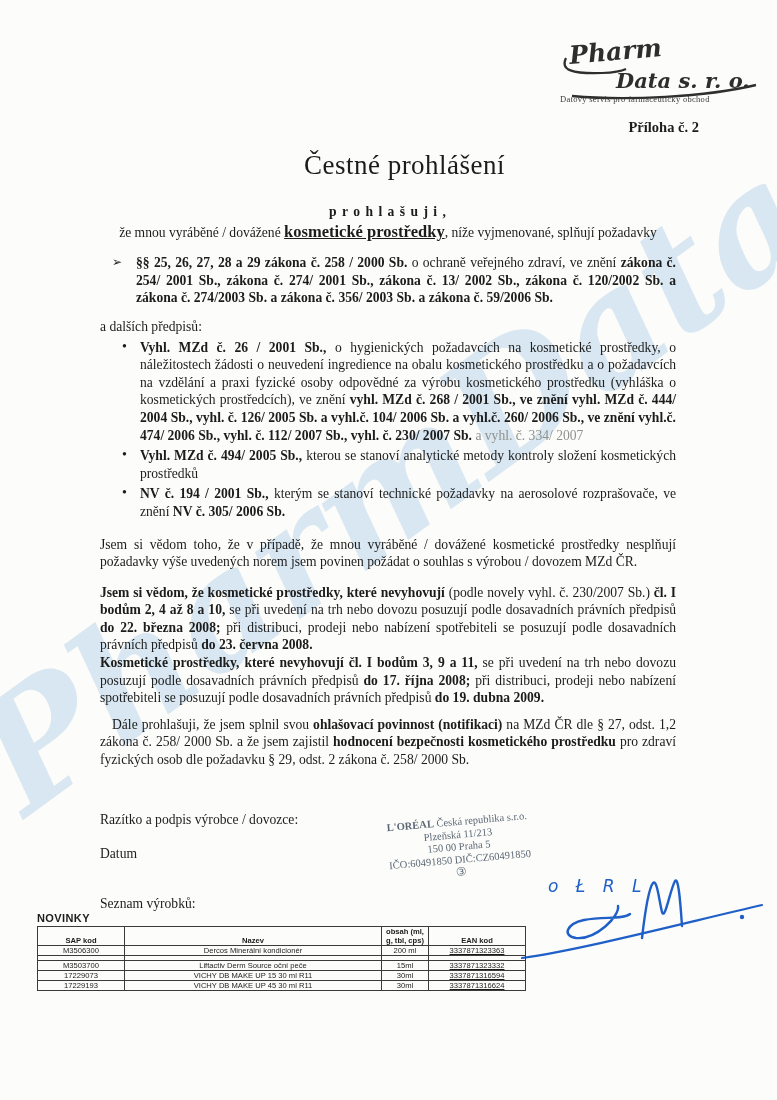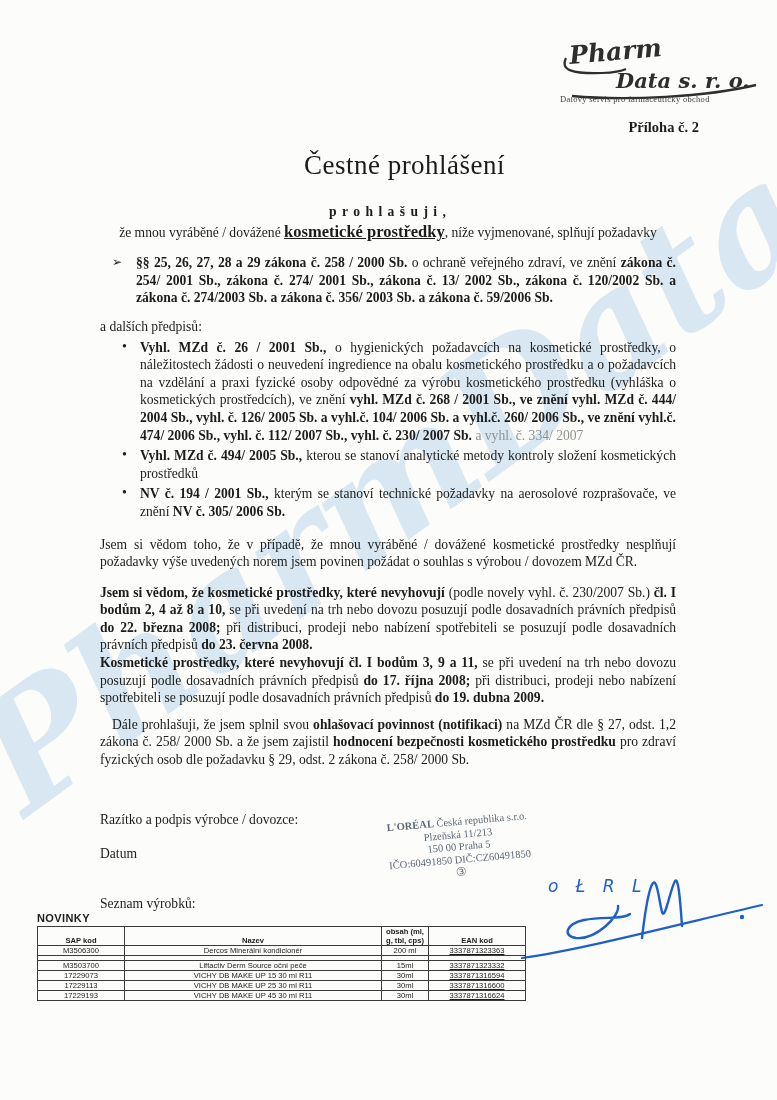--- a/index.html
+++ b/index.html
@@ -158,26 +158,20 @@
         <td>15ml</td>
         <td class="ean">3337871323332</td>
       </tr>
       <tr>
         <td>17229073</td>
         <td>VICHY DB MAKE UP 15 30 ml R11</td>
         <td>30ml</td>
         <td class="ean">3337871316594</td>
       </tr>
       <tr>
-        <td>17229113</td>
-        <td>VICHY DB MAKE UP 25 30 ml R11</td>
-        <td>30ml</td>
-        <td class="ean">3337871316600</td>
-      </tr>
-      <tr>
         <td>17229193</td>
         <td>VICHY DB MAKE UP 45 30 ml R11</td>
         <td>30ml</td>
         <td class="ean">3337871316624</td>
       </tr>
     </tbody>
       </table>
   </div>
 
 </div>

